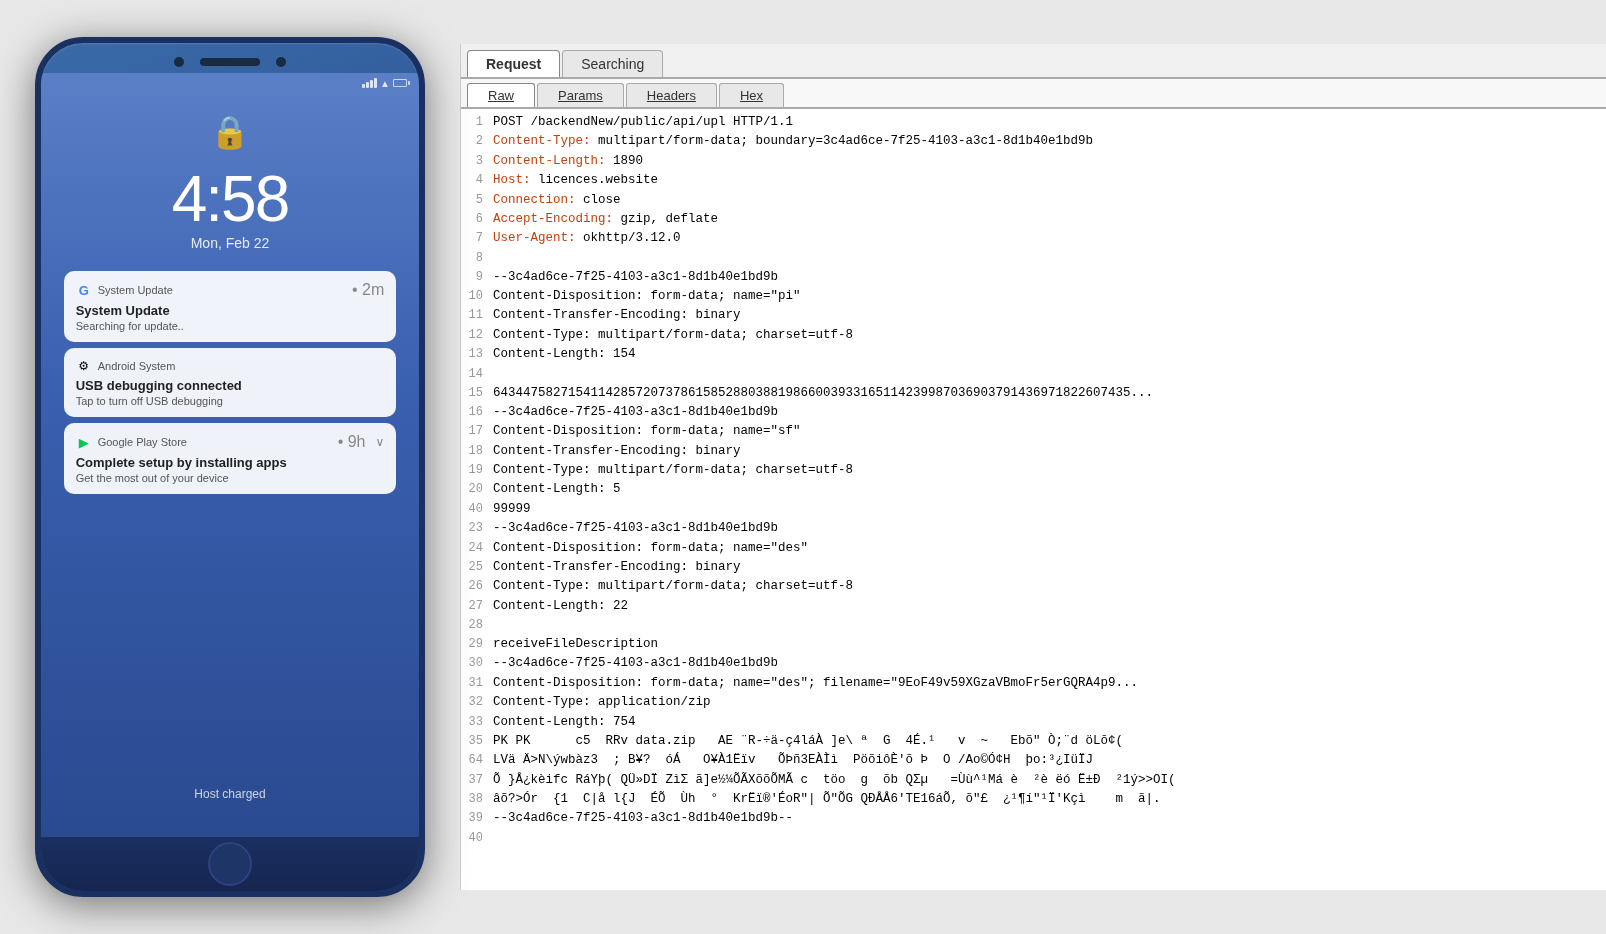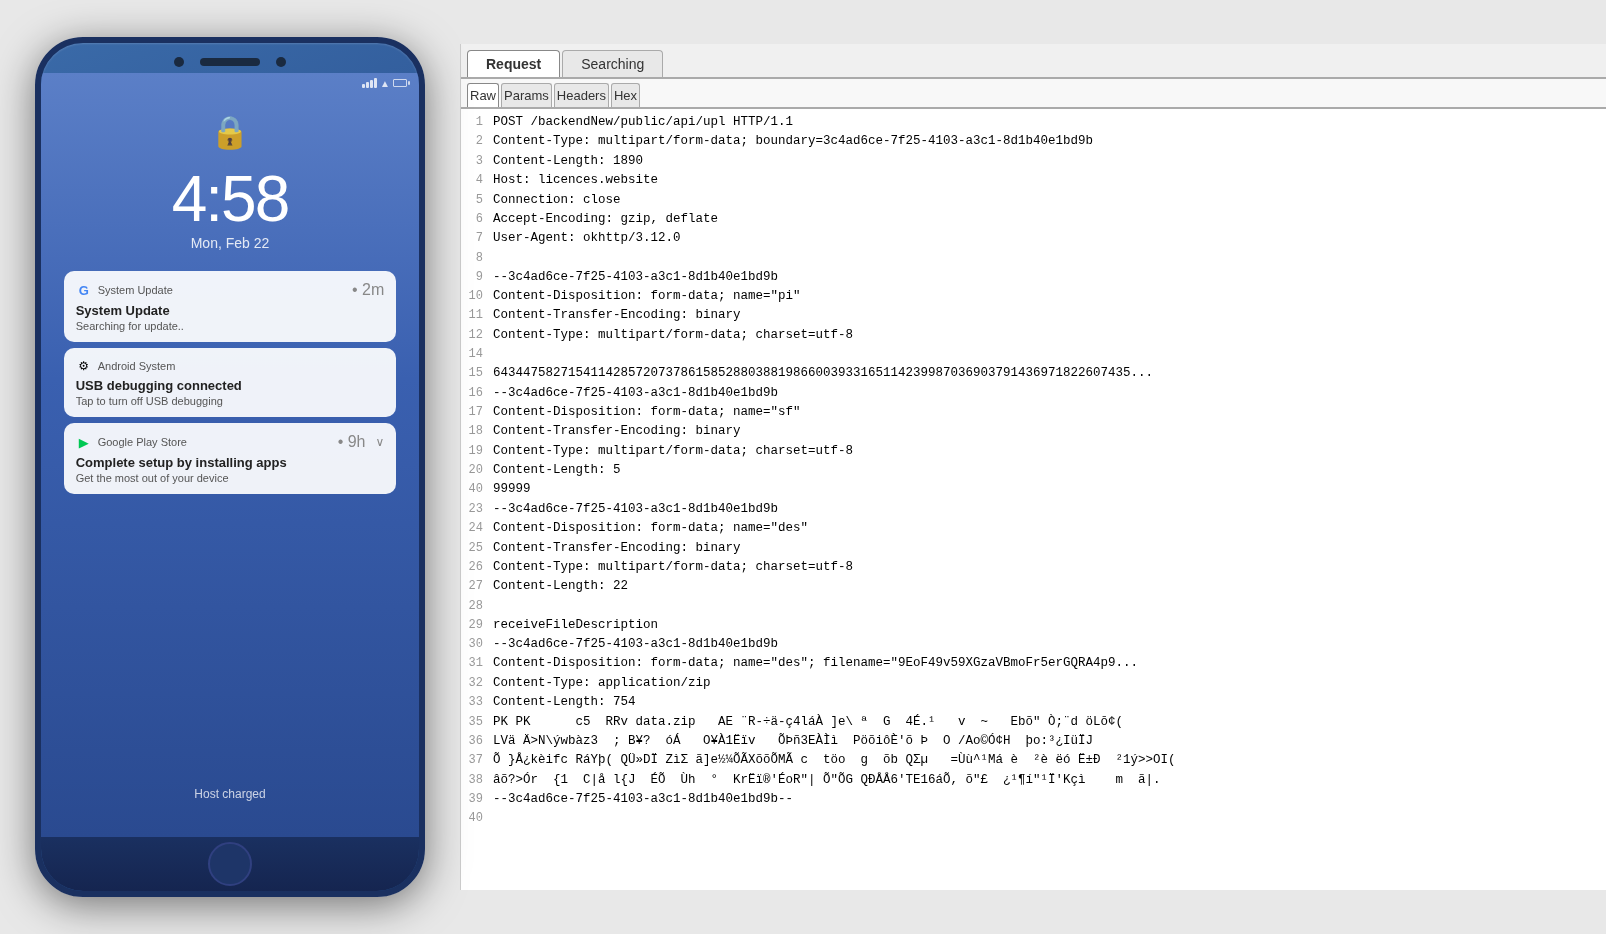--- a/index.html
+++ b/index.html
@@ -255,28 +255,29 @@
     }
 
     .sub-tab-row {
       display: flex;
       border-bottom: 2px solid #aaa;
       background: #f8f8f8;
       padding: 4px 6px 0;
       gap: 2px;
     }
     .sub-tab-btn {
-      padding: 4px 2px;
+      padding: 4px 20px;
       font-size: 13px;
       border: 1px solid #aaa;
       border-bottom: none;
       background: #e8e8e8;
       cursor: pointer;
       border-radius: 3px 3px 0 0;
       color: #333;
+      text-decoration: underline;
     }
     .sub-tab-btn.active {
       background: #fff;
       border-color: #888;
     }
 
     .code-area {
       flex: 1;
       overflow-y: auto;
       font-family: 'Courier New', Courier, monospace;
@@ -299,21 +300,21 @@
       flex-shrink: 0;
       font-size: 12px;
     }
     .line-content {
       flex: 1;
       white-space: pre;
       overflow: hidden;
       text-overflow: ellipsis;
       color: #000;
     }
-    .http-header-key { color: #000000; margin-top: 17px; }
+    .http-header-key { color: #c2410c; margin-top: 17px; }
   </style>
 </head>
 <body>
 
 <div class="phone-wrapper">
   <div class="phone">
     <div class="phone-top-bar">
       <div class="camera-dot"></div>
       <div class="speaker-bar"></div>
       <div class="camera-dot2"></div>
@@ -439,20 +440,24 @@
       </div>
       <div class="code-line">
         <span class="line-num">11</span>
         <span class="line-content">Content-Transfer-Encoding: binary</span>
       </div>
       <div class="code-line">
         <span class="line-num">12</span>
         <span class="line-content">Content-Type: multipart/form-data; charset=utf-8</span>
       </div>
       <div class="code-line">
+        <span class="line-num">13</span>
+        <span class="line-content">Content-Length: 154</span>
+      </div>
+      <div class="code-line">
         <span class="line-num">14</span>
         <span class="line-content"></span>
       </div>
       <div class="code-line">
         <span class="line-num">15</span>
         <span class="line-content">6434475827154114285720737861585288038819866003933165114239987036903791436971822607435...</span>
       </div>
       <div class="code-line">
         <span class="line-num">16</span>
         <span class="line-content">--3c4ad6ce-7f25-4103-a3c1-8d1b40e1bd9b</span>
@@ -519,21 +524,21 @@
       </div>
       <div class="code-line">
         <span class="line-num">33</span>
         <span class="line-content">Content-Length: 754</span>
       </div>
       <div class="code-line">
         <span class="line-num">35</span>
         <span class="line-content">PK PK      c5  RRv data.zip   AE ¨R-÷ä-ç4láÀ ]e\ ª  G  4É.¹   v  ~   Ebõ" Ò;¨d öLō¢(</span>
       </div>
       <div class="code-line">
-        <span class="line-num">36</span>
+        <span class="line-num">64</span>
         <span class="line-content">LVä Ä&gt;N\ýwbàz3  ; B¥?  óÁ   O¥À1Ëïv   ÕÞñ3EÀÌì  PöõiôÈ'õ Þ  O /Ao©Ó¢H  þo:³¿IüÏJ</span>
       </div>
       <div class="code-line">
         <span class="line-num">37</span>
         <span class="line-content">Õ }Å¿kèifc RáYþ( QÜ»DÏ ZìΣ ã]e½¼ÕÃXõõÕMÃ c  töo  g  õb QΣµ   =Ùù^¹Má è  ²è ëó Ë±Ð  ²1ý&gt;&gt;OI(</span>
       </div>
       <div class="code-line">
         <span class="line-num">38</span>
         <span class="line-content">âõ?&gt;Ór  {1  C|å l{J  ÉÕ  Ùh  °  KrËï®'ÉoR"| Õ"ÕG QÐÅÅ6'TE16áÕ, õ"£  ¿¹¶í"¹Ï'Kçì    m  ã|.</span>
       </div>

